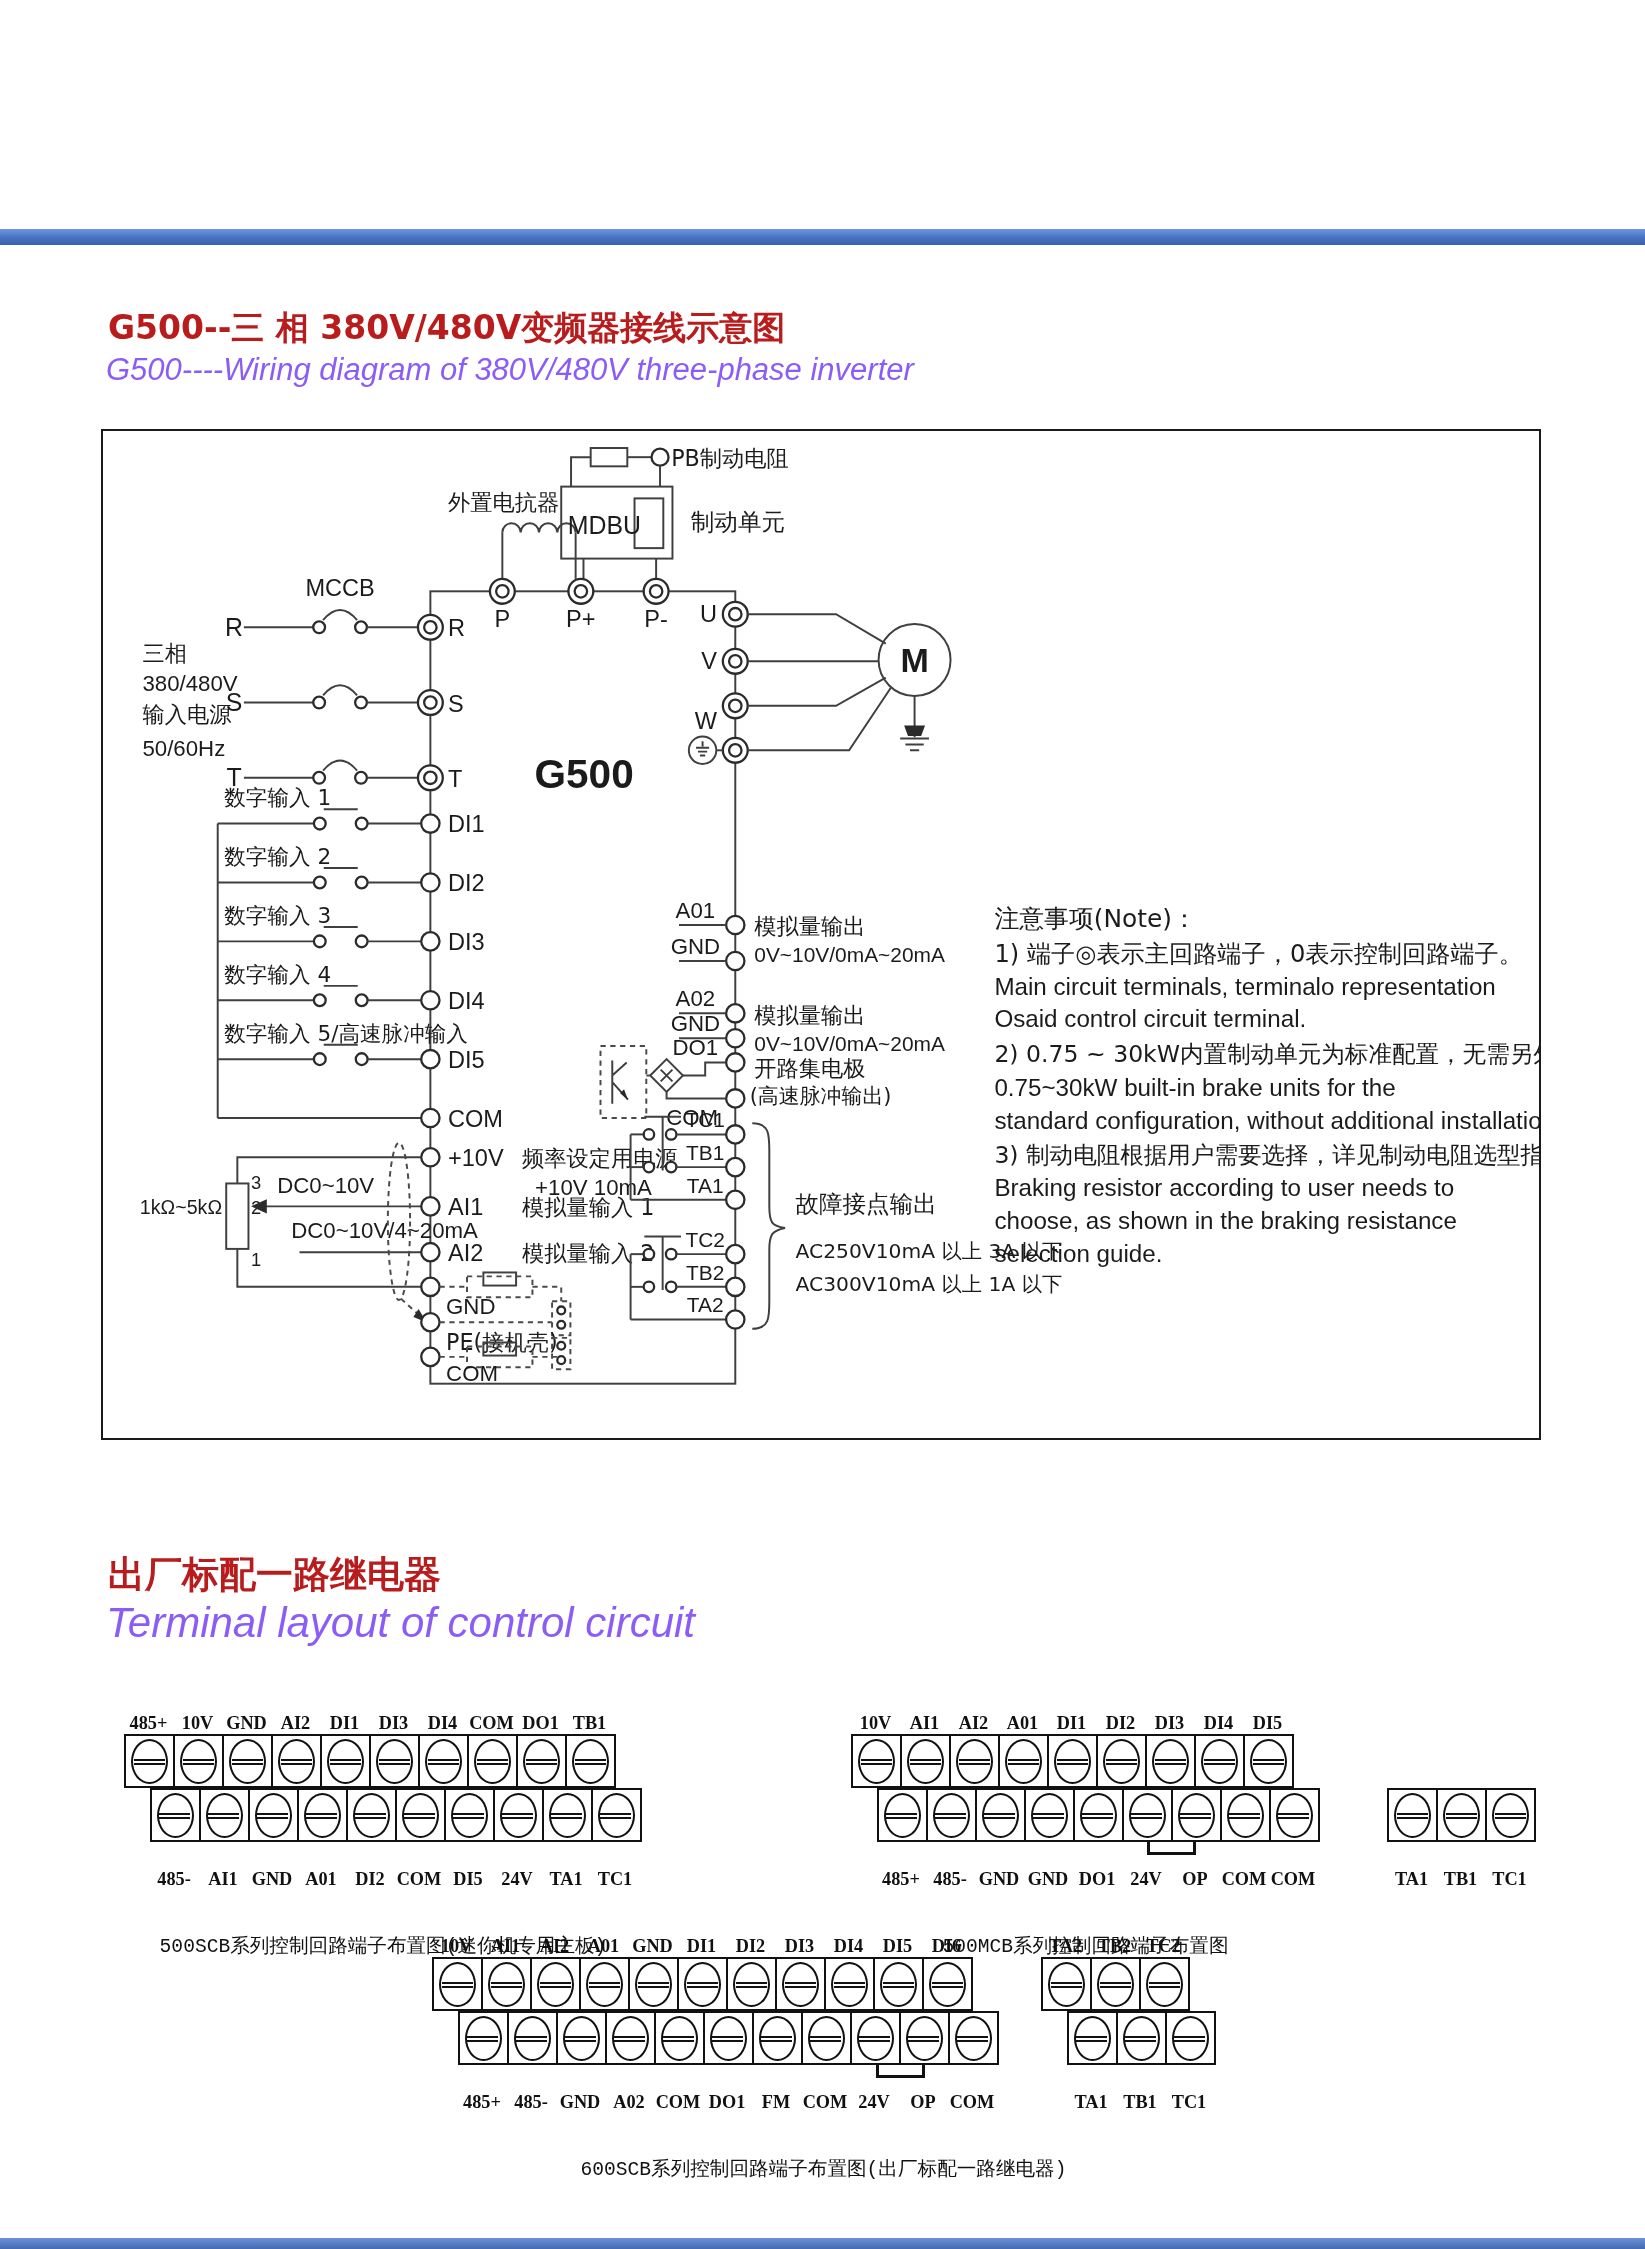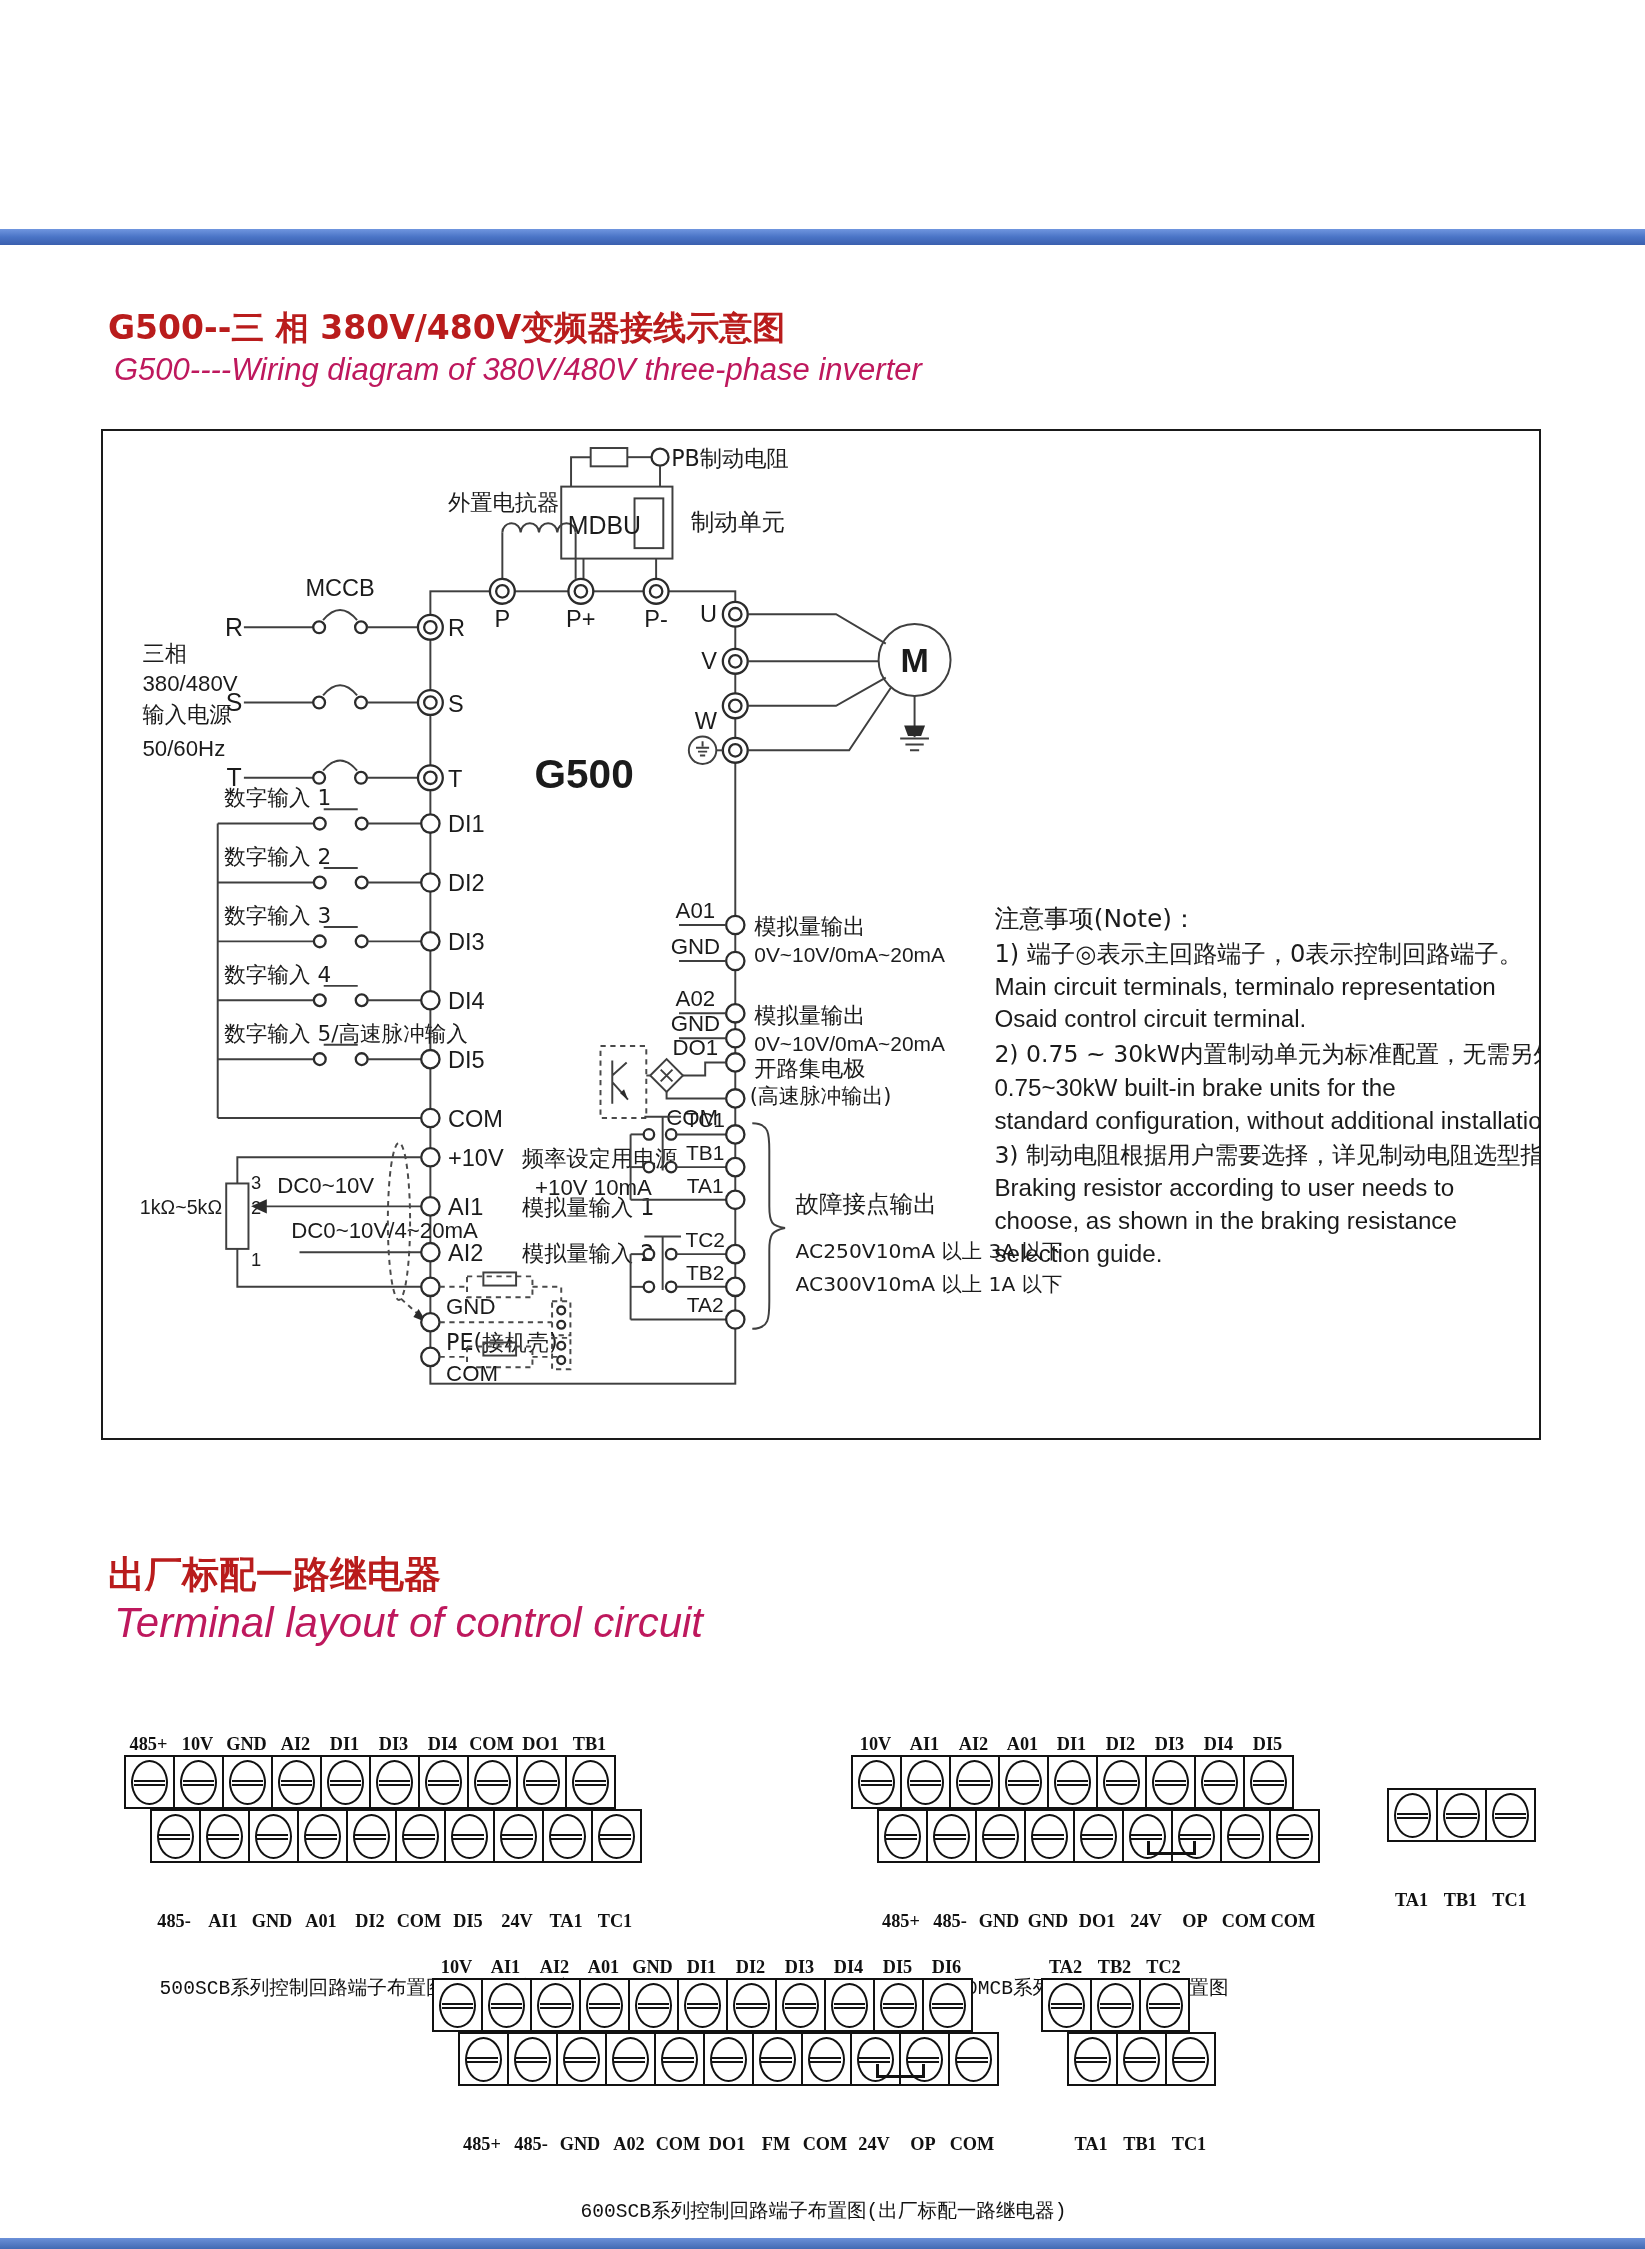--- a/index.html
+++ b/index.html
@@ -11,41 +11,41 @@
           letter-spacing:18.3px;color:#17479d;font-family:"DejaVu Sans",sans-serif;}
   .hdr-div{position:absolute;left:478px;top:93px;width:3.3px;height:105px;background:#000;}
   .hdr-en{position:absolute;left:531px;top:111px;font-size:65px;font-weight:bold;color:#000;
           letter-spacing:-2px;transform:scaleX(.87);transform-origin:left center;white-space:nowrap;}
   .blue-bar{position:absolute;left:0;top:229px;width:1646px;height:15.7px;
             background:linear-gradient(180deg,#7096df 0%,#4a74c6 50%,#3a5fae 100%);}
   .foot-bar{position:absolute;left:0;top:2238px;width:1646px;height:11.8px;
             background:linear-gradient(180deg,#6b90d8 0%,#3f66b0 100%);}
   
   .s-cn{position:absolute;font-weight:bold;font-family:"DejaVu Sans",sans-serif;color:#b91c1c;white-space:nowrap;}
-  .s-en{position:absolute;font-style:italic;font-family:"Liberation Sans",sans-serif;color:#be185d;white-space:nowrap;margin-left:8px;}
+  .s-en{position:absolute;font-style:italic;font-family:"Liberation Sans",sans-serif;color:#8b5cf6;white-space:nowrap;}
   .s1-cn{left:108px;top:306px;font-size:33px;}
   .s1-en{left:106px;top:352px;font-size:31px;}
   .s2-cn{left:108px;top:1550px;font-size:37px;}
   .s2-en{left:106px;top:1599px;font-size:42px;}
   
   .diagram-box{position:absolute;left:101px;top:429px;width:1440px;height:1011px;
                border:2px solid #1a1a1a;box-sizing:border-box;background:#fff;}
   svg .w{stroke:#3f3f3f;stroke-width:3;fill:none;}
   svg .wd{stroke:#4a4a4a;stroke-width:3;fill:none;stroke-dasharray:8 7;}
   svg .tm{fill:#fff;stroke:#2b2b2b;stroke-width:3.5;}
   svg .blk{fill:#2b2b2b;stroke:none;}
   svg text{fill:#1b1b1b;}
   svg .cjk{font-family:"DejaVu Sans",sans-serif;}
   svg .lat{font-family:"Liberation Sans",sans-serif;}
   
   .figs{position:absolute;left:0;top:0;}
   .tblock{position:absolute;}
   .term-row{display:flex;}
   .term-row.offset{margin-left:25.5px;}
-  .lab-row{display:flex;height:25px;align-items:flex-end;margin-top:21px;}
+  .lab-row{display:flex;height:25px;align-items:flex-end;}
   .lab-row.offset{margin-left:25.5px;}
   .lab-row.bottom{height:35px;align-items:flex-end;padding-top:13px;}
   .tlabel{flex:0 0 49px;text-align:center;font-family:"Liberation Serif",serif;
           font-weight:bold;font-size:18.3px;white-space:nowrap;}
   .term{box-sizing:border-box;flex:0 0 51px;width:51px;height:54px;border:2px solid #111;
         position:relative;background:#fff;}
   .term + .term{margin-left:-2px;}
   .oval{position:absolute;left:5.2px;top:2.6px;width:37px;height:45px;border:2px solid #111;
         border-radius:50%;box-sizing:border-box;}
   .slot{position:absolute;left:7.9px;top:23px;width:31px;height:5.9px;border-top:2px solid #111;

